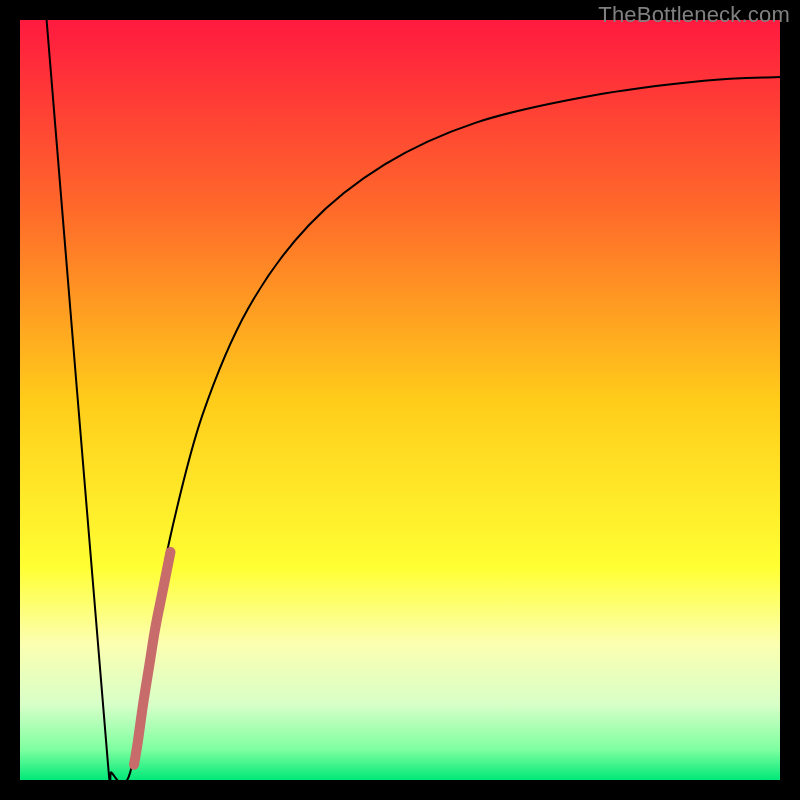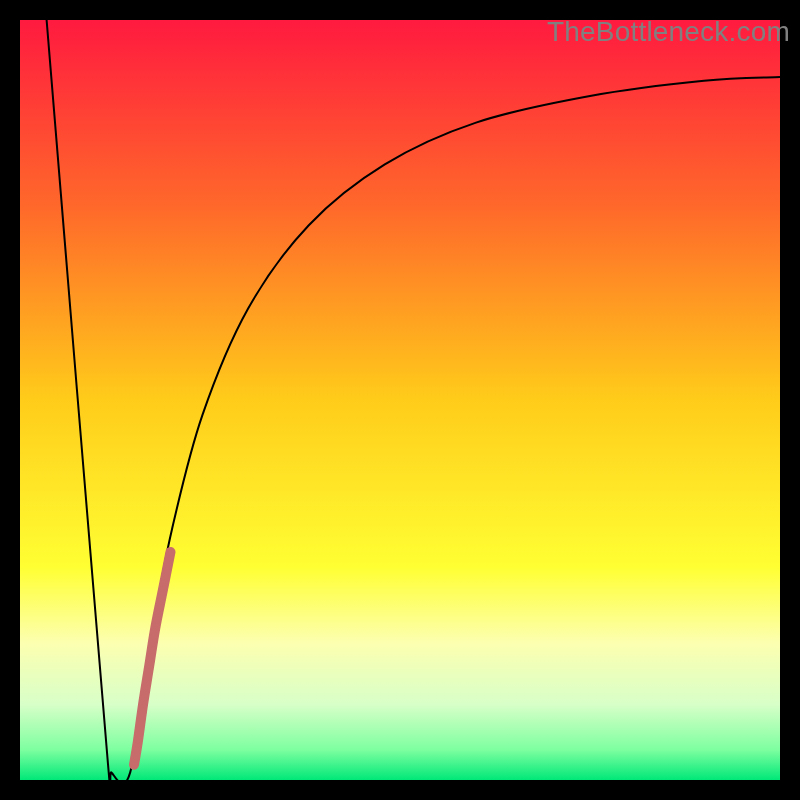--- a/index.html
+++ b/index.html
@@ -5,25 +5,25 @@
   * { margin: 0; padding: 0; box-sizing: border-box; }
   html, body { width: 800px; height: 800px; overflow: hidden; background: #000; }
   .stage {
     position: relative;
     width: 800px;
     height: 800px;
     background: #000;
   }
   .watermark {
     position: absolute;
-    top: 16px;
+    top: 2px;
     right: 10px;
     color: #808080;
     font-family: Arial, Helvetica, sans-serif;
-    font-size: 28px;
+    font-size: 22px;
     font-weight: 400;
     letter-spacing: 0.2px;
     z-index: 3;
   }
   .plot-outer {
     position: absolute;
     left: 20px;
     top: 20px;
     width: 760px;
     height: 760px;

